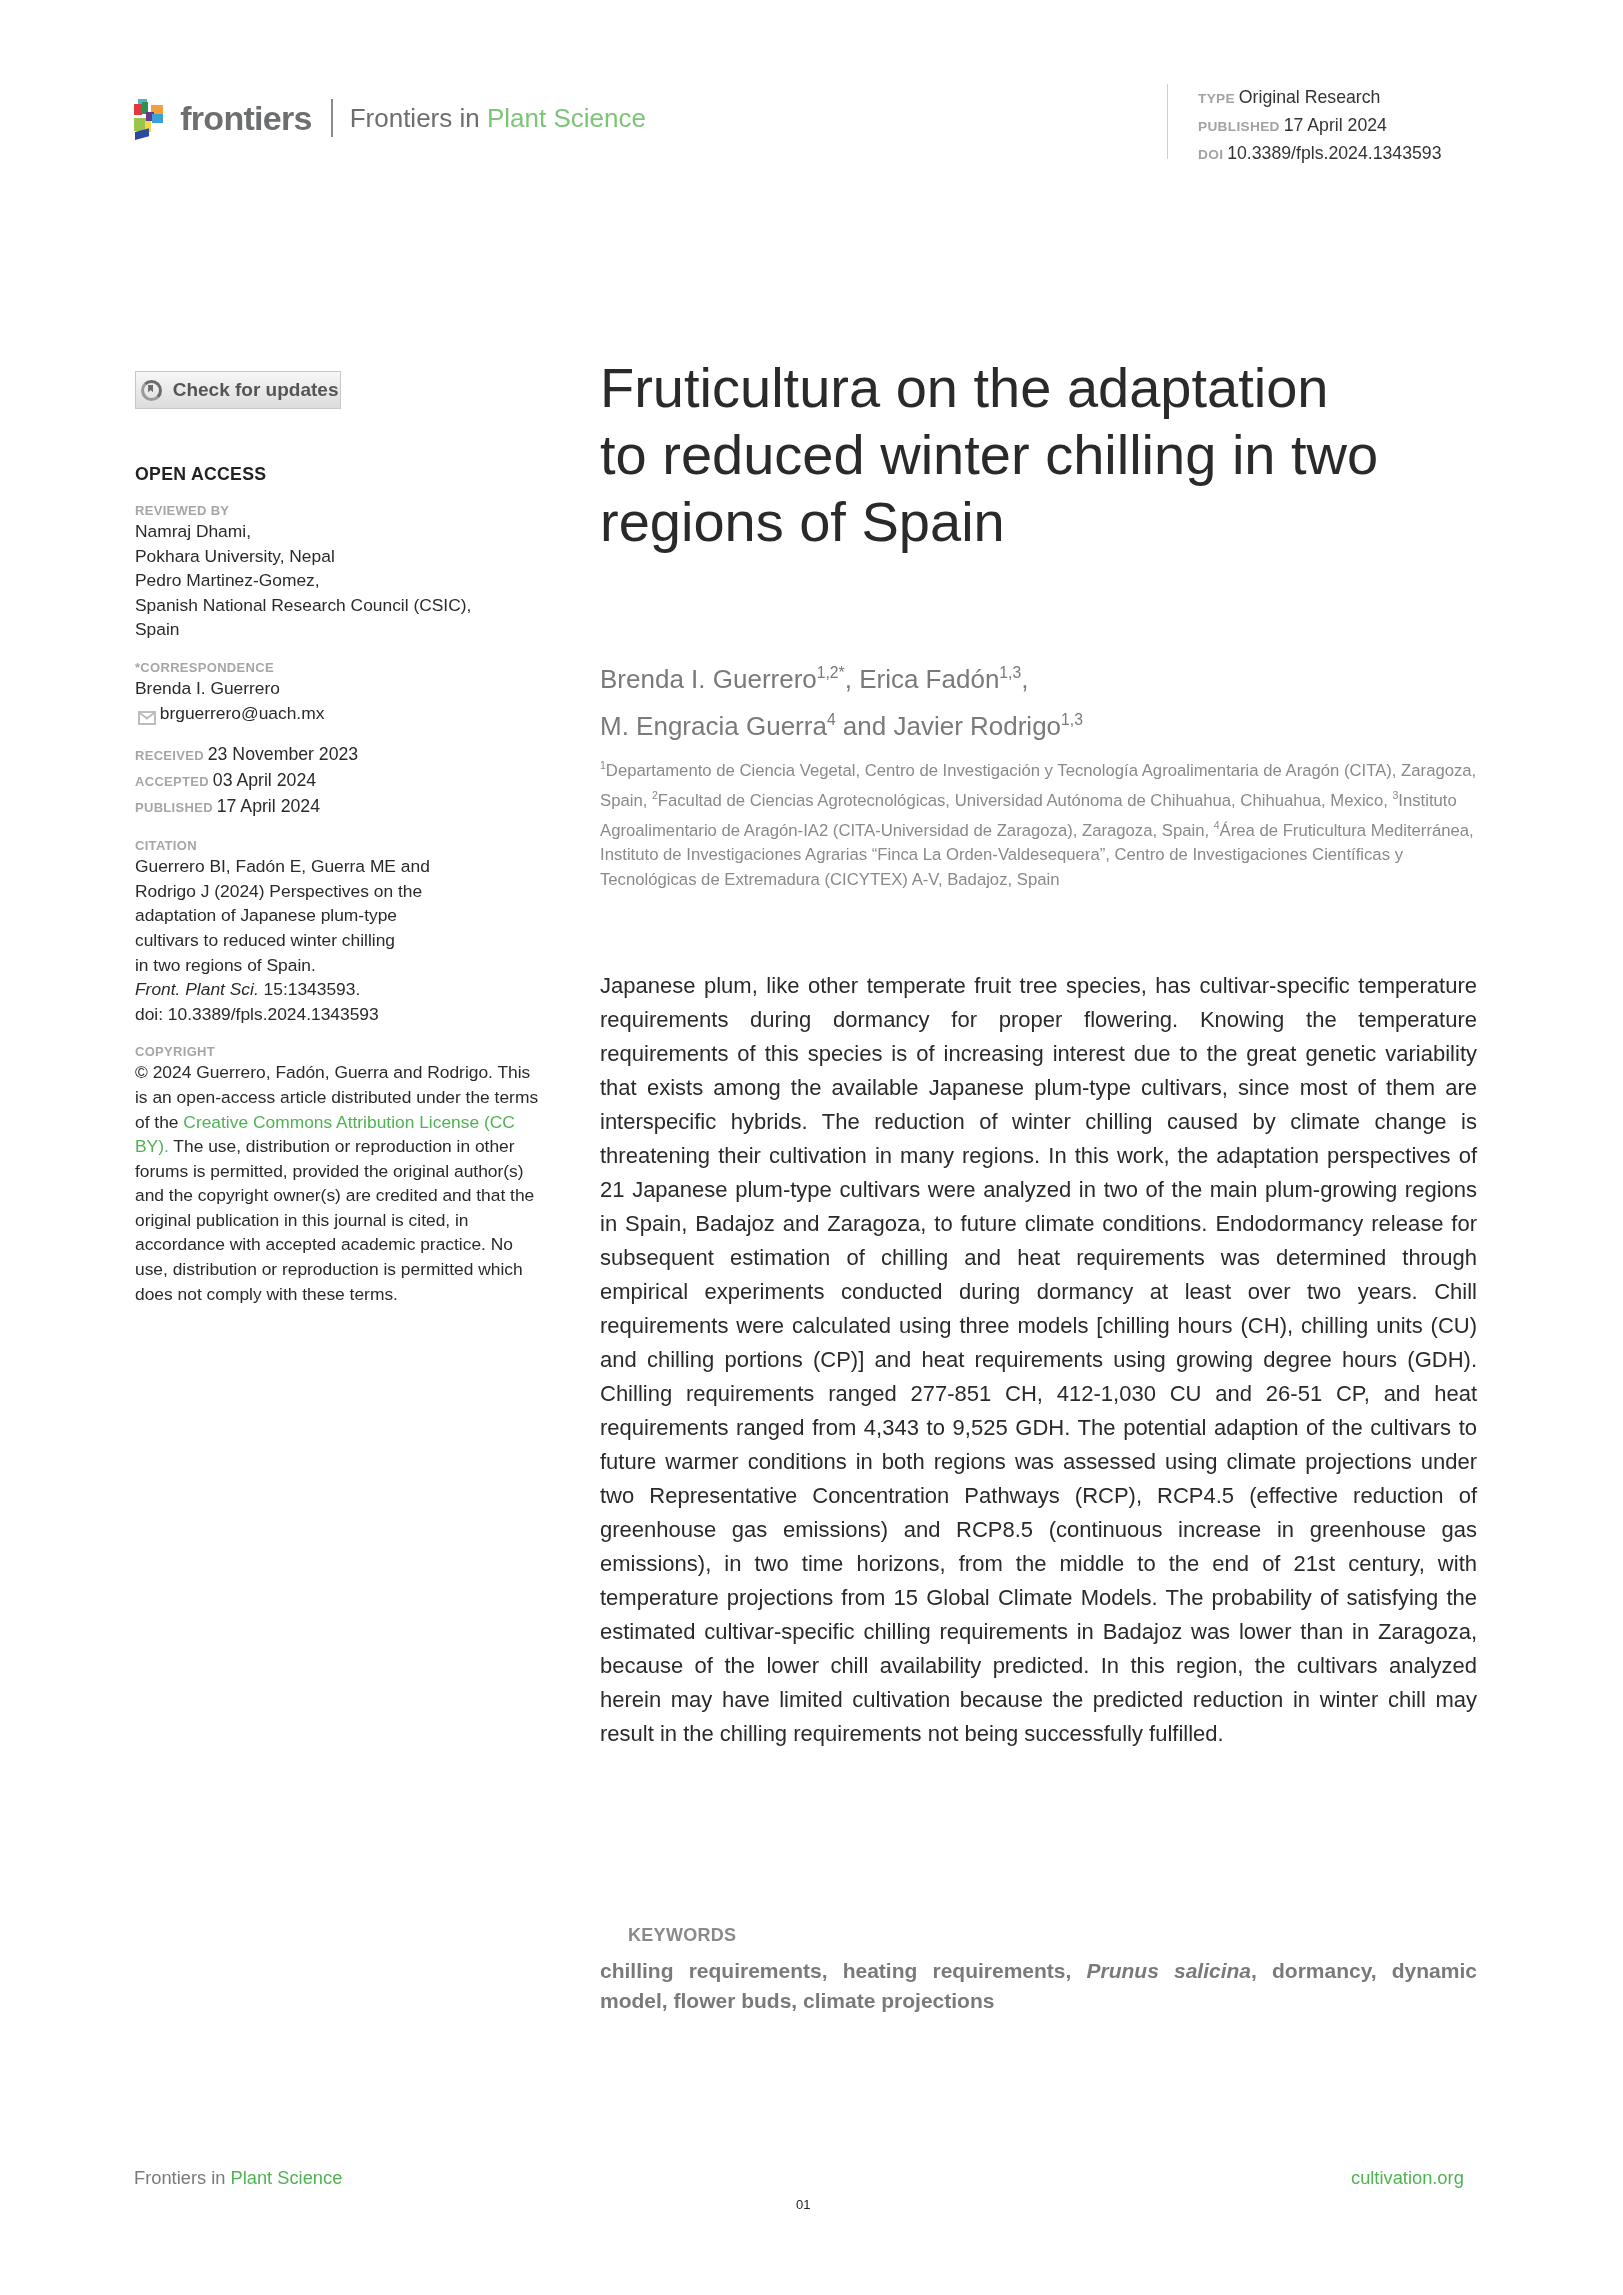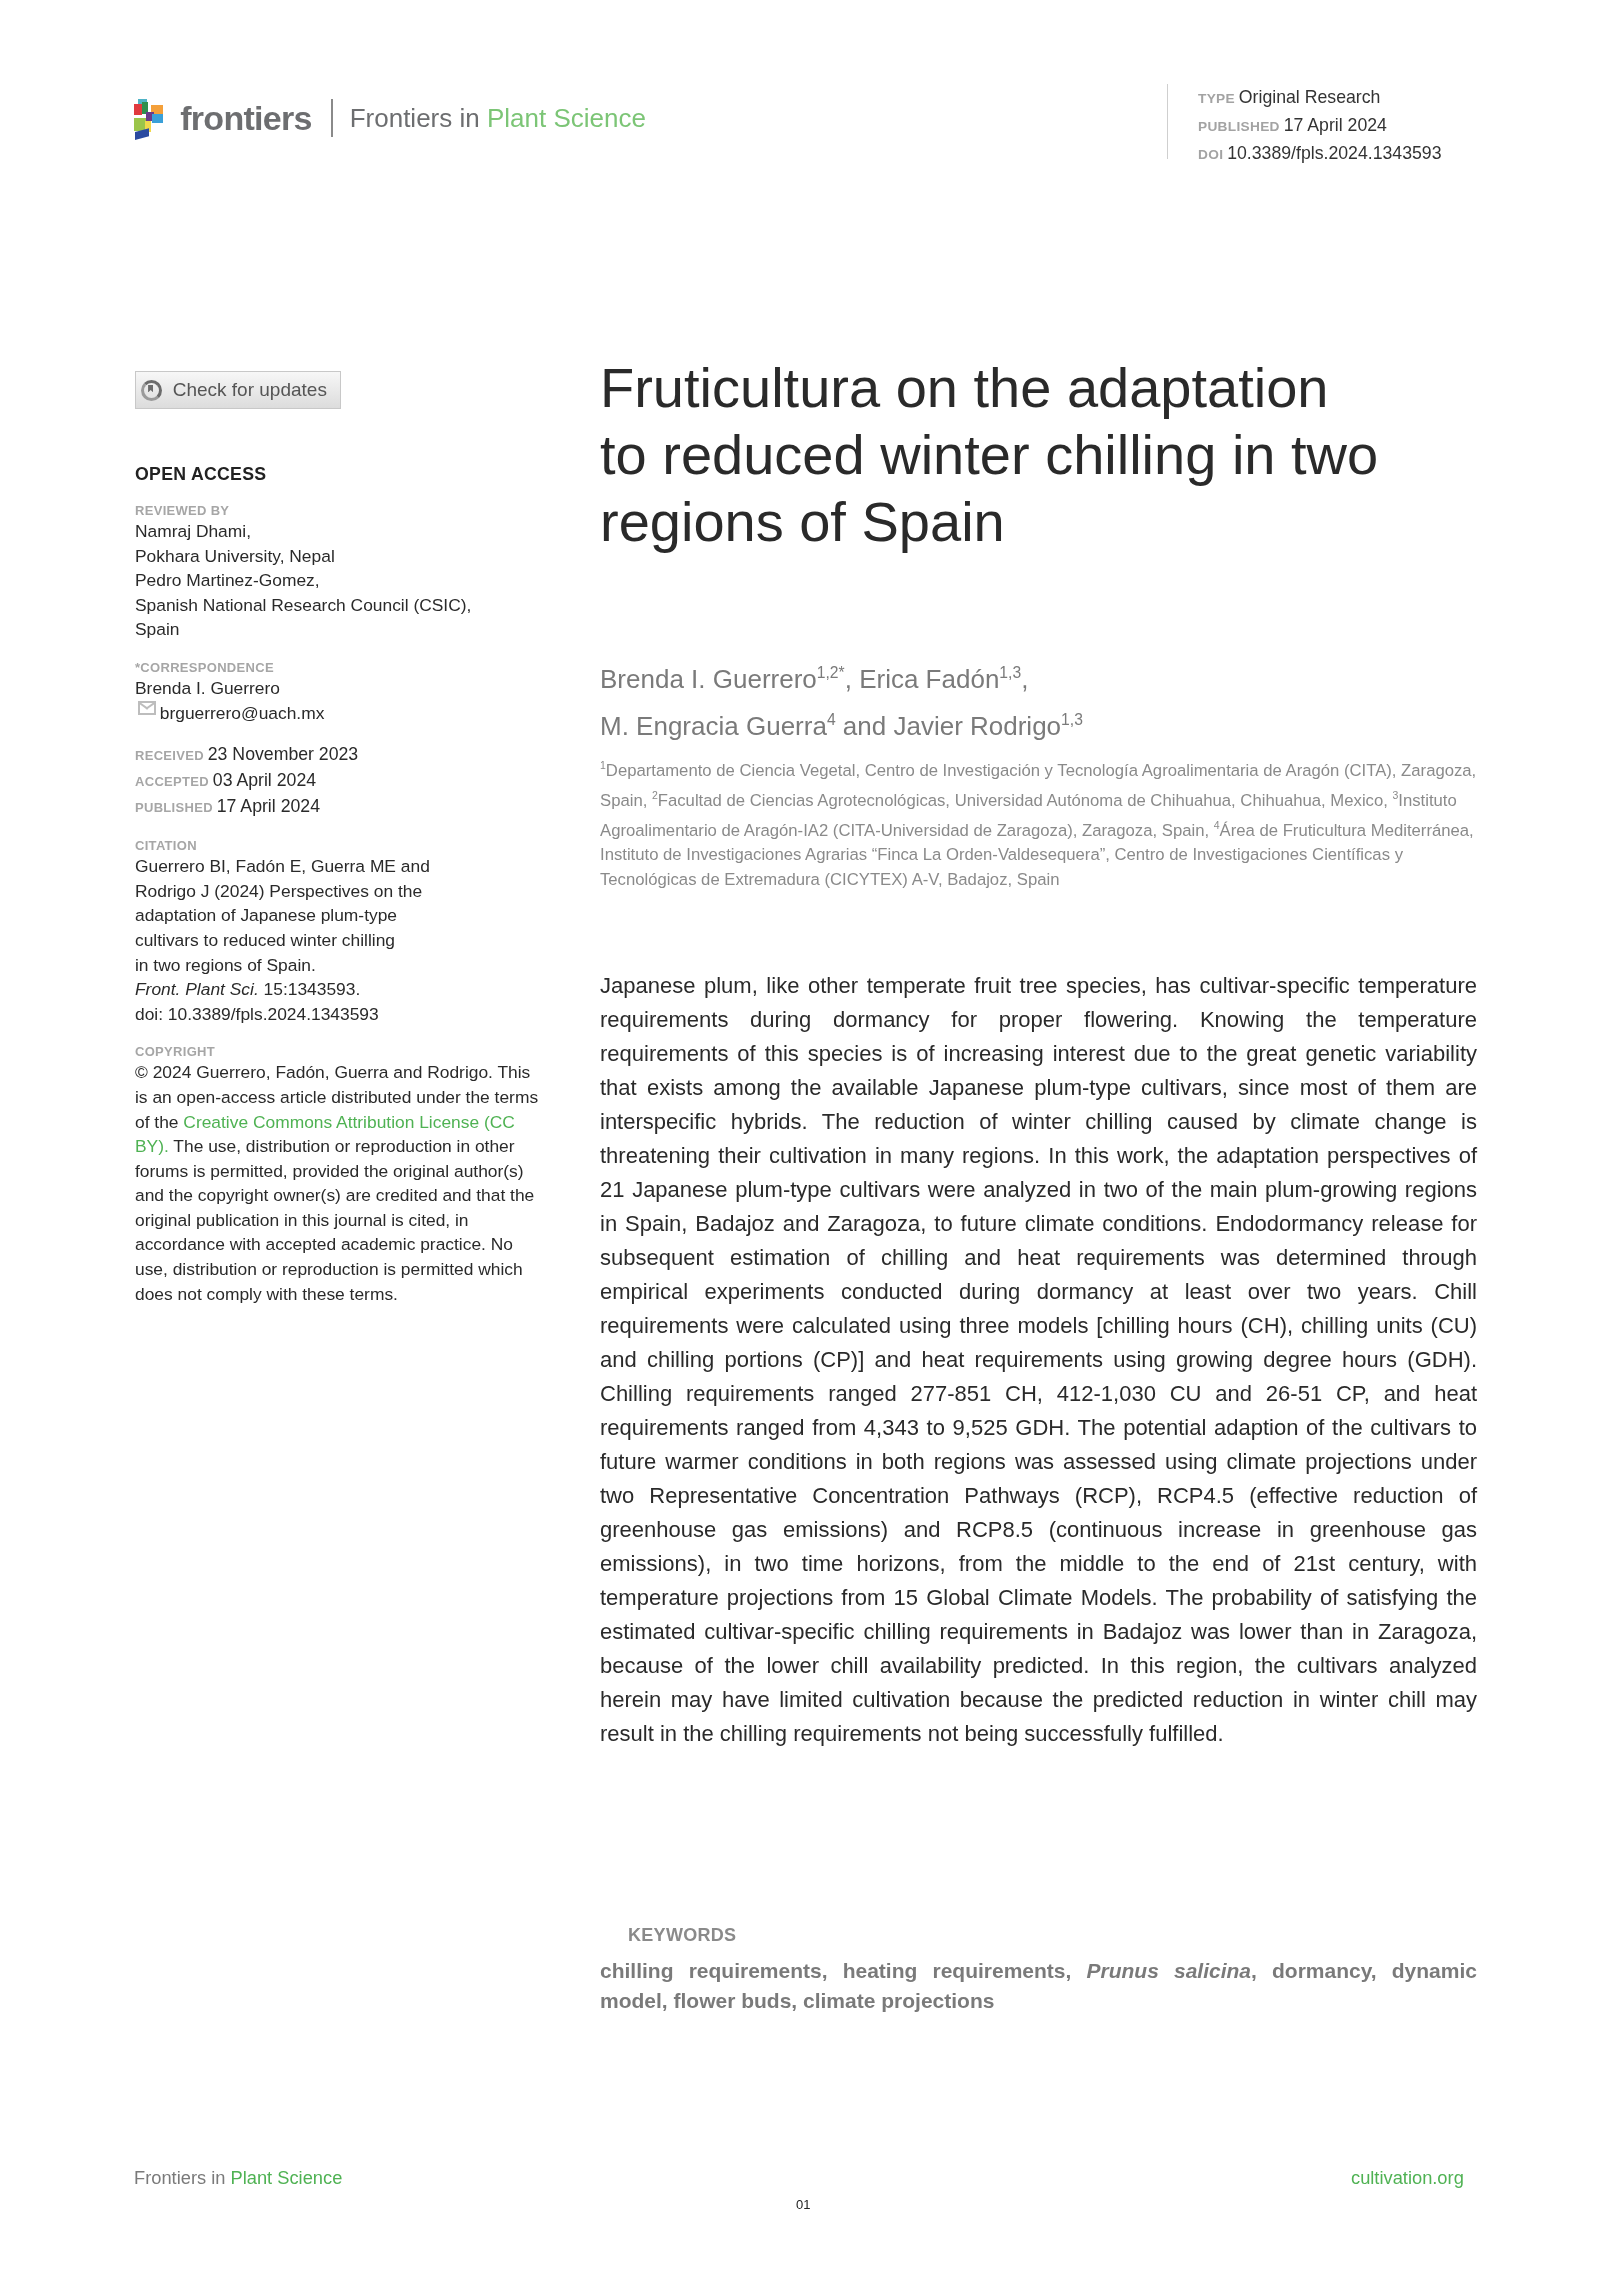--- a/index.html
+++ b/index.html
@@ -24,29 +24,29 @@
 
   
   .sidebar { left: 135px; top: 371px; width: 412px; }
   .check-updates {
     width: 206px; height: 38px; border: 1.3px solid #c8c8c8;
     background: linear-gradient(#f7f7f7, #dcdcdc); display: flex; align-items: center;
     box-sizing: border-box; padding-left: 5.2px; cursor: pointer;
   }
   .cu-icon { width: 21px; height: 21px; border-radius: 50%; border: 3.3px solid #6b6b6b; box-sizing: border-box; position: relative; margin-right: 10.5px; border-left-color:#9a9a9a; border-bottom-color:#9a9a9a;}
   .cu-icon::after { content:""; position:absolute; left:3.9px; top:2px; width:5.2px; height:7.9px; background:#6b6b6b; clip-path: polygon(0 0,100% 0,100% 100%,50% 70%,0 100%); }
-  .cu-label { font-size: 19px; color: #555; }
+  .cu-label { font-size: 19px; color: #555; font-weight: bold; }
 
   .open-access { margin-top: 55px; font-size: 17.7px; font-weight: 700; color: #222; letter-spacing: 0.3px; }
   .sb-label { font-size: 13px; font-weight: 700; color: #a6a6a6; letter-spacing: 0.3px; line-height: 17px; }
   .sb-text { font-size: 17.4px; line-height: 24.6px; color: #2a2a2a; }
   .sb-section { margin-top: 17px; }
   .sb-date { font-size: 17.7px; line-height: 25px; color: #2a2a2a; }
   .sb-date .sb-label-inline { font-size: 13px; font-weight: 700; color: #a6a6a6; margin-right: 3.9px; letter-spacing: 0.3px; }
-  .email-row { display: flex; align-items: flex-start; }
+  .email-row { display: flex; align-items: flex-end; }
   .email-icon { width: 18.3px; height: 14.4px; border: 2px solid #bdbdbd; box-sizing: border-box; position: relative; margin: 0 3.9px 0 2.6px; overflow: hidden; }
   .email-icon::before, .email-icon::after { content:""; position:absolute; top:-1.3px; width: 11.8px; height: 2px; background:#bdbdbd; }
   .email-icon::before { left:-2px; transform: rotate(35deg); transform-origin: left; }
   .email-icon::after { right:-2px; transform: rotate(-35deg); transform-origin: right; }
   .green-link { color: #4fb253; }
   .ital { font-style: italic; }
 
   
   .title { left: 600px; top: 354px; width: 897px; font-size: 56px; line-height: 67px; color: #2a2a2a; }
   .authors { left: 600px; top: 656px; width: 897px; font-size: 26px; line-height: 47px; color: #7a7a7a; }

